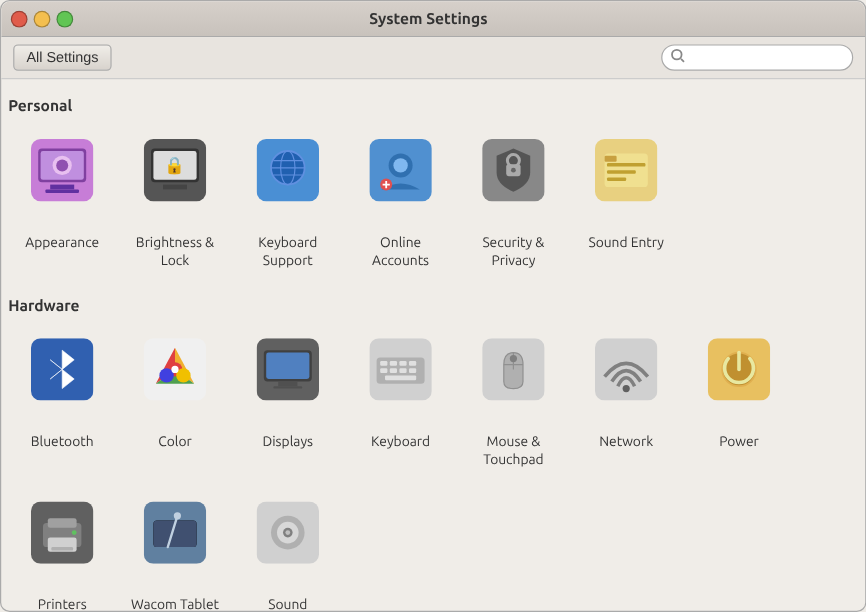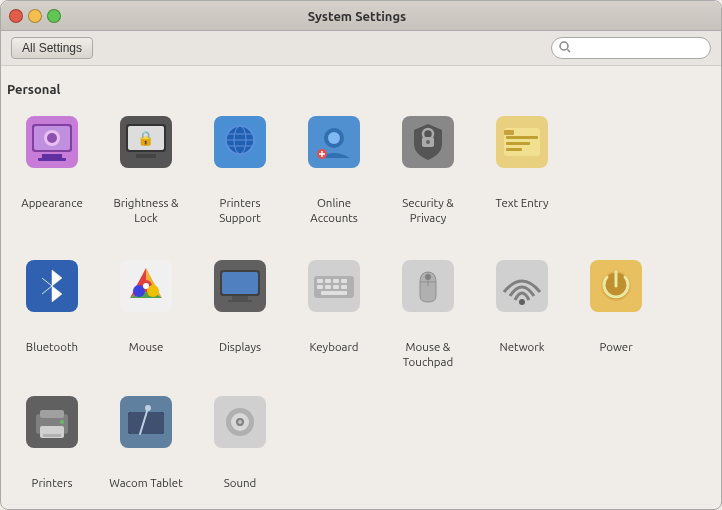--- a/index.html
+++ b/index.html
@@ -222,21 +222,21 @@
             <div class="setting-icon">
               <svg width="52" height="52" viewBox="0 0 52 52">
                 <rect width="52" height="52" rx="8" fill="#4a8fd4"></rect>
                 <circle cx="26" cy="24" r="14" fill="#2060b0" stroke="#6090e0" stroke-width="1.5"></circle>
                 <ellipse cx="26" cy="24" rx="6" ry="14" fill="none" stroke="#6090e0" stroke-width="1"></ellipse>
                 <line x1="12" y1="24" x2="40" y2="24" stroke="#6090e0" stroke-width="1"></line>
                 <line x1="14" y1="18" x2="38" y2="18" stroke="#6090e0" stroke-width="1"></line>
                 <line x1="14" y1="30" x2="38" y2="30" stroke="#6090e0" stroke-width="1"></line>
               </svg>
             </div>
-            <div class="setting-label">Printers
+            <div class="setting-label">Keyboard
 Support</div>
           </div>
           <div class="setting-item">
             <div class="setting-icon">
               <svg width="52" height="52" viewBox="0 0 52 52">
                 <rect width="52" height="52" rx="8" fill="#5090d0"></rect>
                 <circle cx="26" cy="22" r="10" fill="#3070b0"></circle>
                 <circle cx="26" cy="22" r="6" fill="#80b8f0"></circle>
                 <path d="M10 42 Q26 32 42 42" fill="#3070b0"></path>
                 <circle cx="14" cy="38" r="5" fill="#e05050"></circle>
@@ -264,25 +264,26 @@
             <div class="setting-icon">
               <svg width="52" height="52" viewBox="0 0 52 52">
                 <rect width="52" height="52" rx="8" fill="#e8d080"></rect>
                 <rect x="8" y="12" width="36" height="28" rx="3" fill="#f0e090"></rect>
                 <rect x="10" y="20" width="32" height="3" rx="1" fill="#c0a030"></rect>
                 <rect x="10" y="26" width="24" height="3" rx="1" fill="#c0a030"></rect>
                 <rect x="10" y="32" width="16" height="3" rx="1" fill="#c0a030"></rect>
                 <rect x="8" y="14" width="10" height="5" rx="1" fill="#c8a040"></rect>
               </svg>
             </div>
-            <div class="setting-label">Text Entry</div>
+            <div class="setting-label">Sound Entry</div>
           </div>
         </div>
       </div>
       <div>
+        <div class="section-label">Hardware</div>
         <div class="section-grid">
           <div class="setting-item">
             <div class="setting-icon">
               <svg width="52" height="52" viewBox="0 0 52 52">
                 <rect width="52" height="52" rx="8" fill="#3060b0"></rect>
                 <path d="M26 10 L36 18 L26 26 L36 34 L26 42 L26 26 L16 34 L26 26 L16 18 L26 26 L26 10Z" fill="white" stroke="white" stroke-width="0.5"></path>
               </svg>
             </div>
             <div class="setting-label">Bluetooth</div>
           </div>
@@ -292,21 +293,21 @@
                 <rect width="52" height="52" rx="8" fill="#f0f0f0"></rect>
                 <path d="M26 8 L26 26 L10 38Z" fill="#e04040"></path>
                 <path d="M26 8 L26 26 L42 38Z" fill="#f0b030"></path>
                 <path d="M10 38 L26 26 L42 38Z" fill="#50a050"></path>
                 <circle cx="26" cy="26" r="6" fill="#e04040"></circle>
                 <circle cx="19" cy="31" r="6" fill="#4040e0"></circle>
                 <circle cx="33" cy="31" r="6" fill="#f0c000"></circle>
                 <circle cx="26" cy="26" r="3" fill="white"></circle>
               </svg>
             </div>
-            <div class="setting-label">Mouse</div>
+            <div class="setting-label">Color</div>
           </div>
           <div class="setting-item">
             <div class="setting-icon">
               <svg width="52" height="52" viewBox="0 0 52 52">
                 <rect width="52" height="52" rx="8" fill="#606060"></rect>
                 <rect x="6" y="10" width="40" height="26" rx="3" fill="#404040"></rect>
                 <rect x="8" y="12" width="36" height="22" rx="2" fill="#5080c0"></rect>
                 <rect x="18" y="36" width="16" height="4" fill="#505050"></rect>
                 <rect x="14" y="40" width="24" height="2" rx="1" fill="#505050"></rect>
               </svg>

